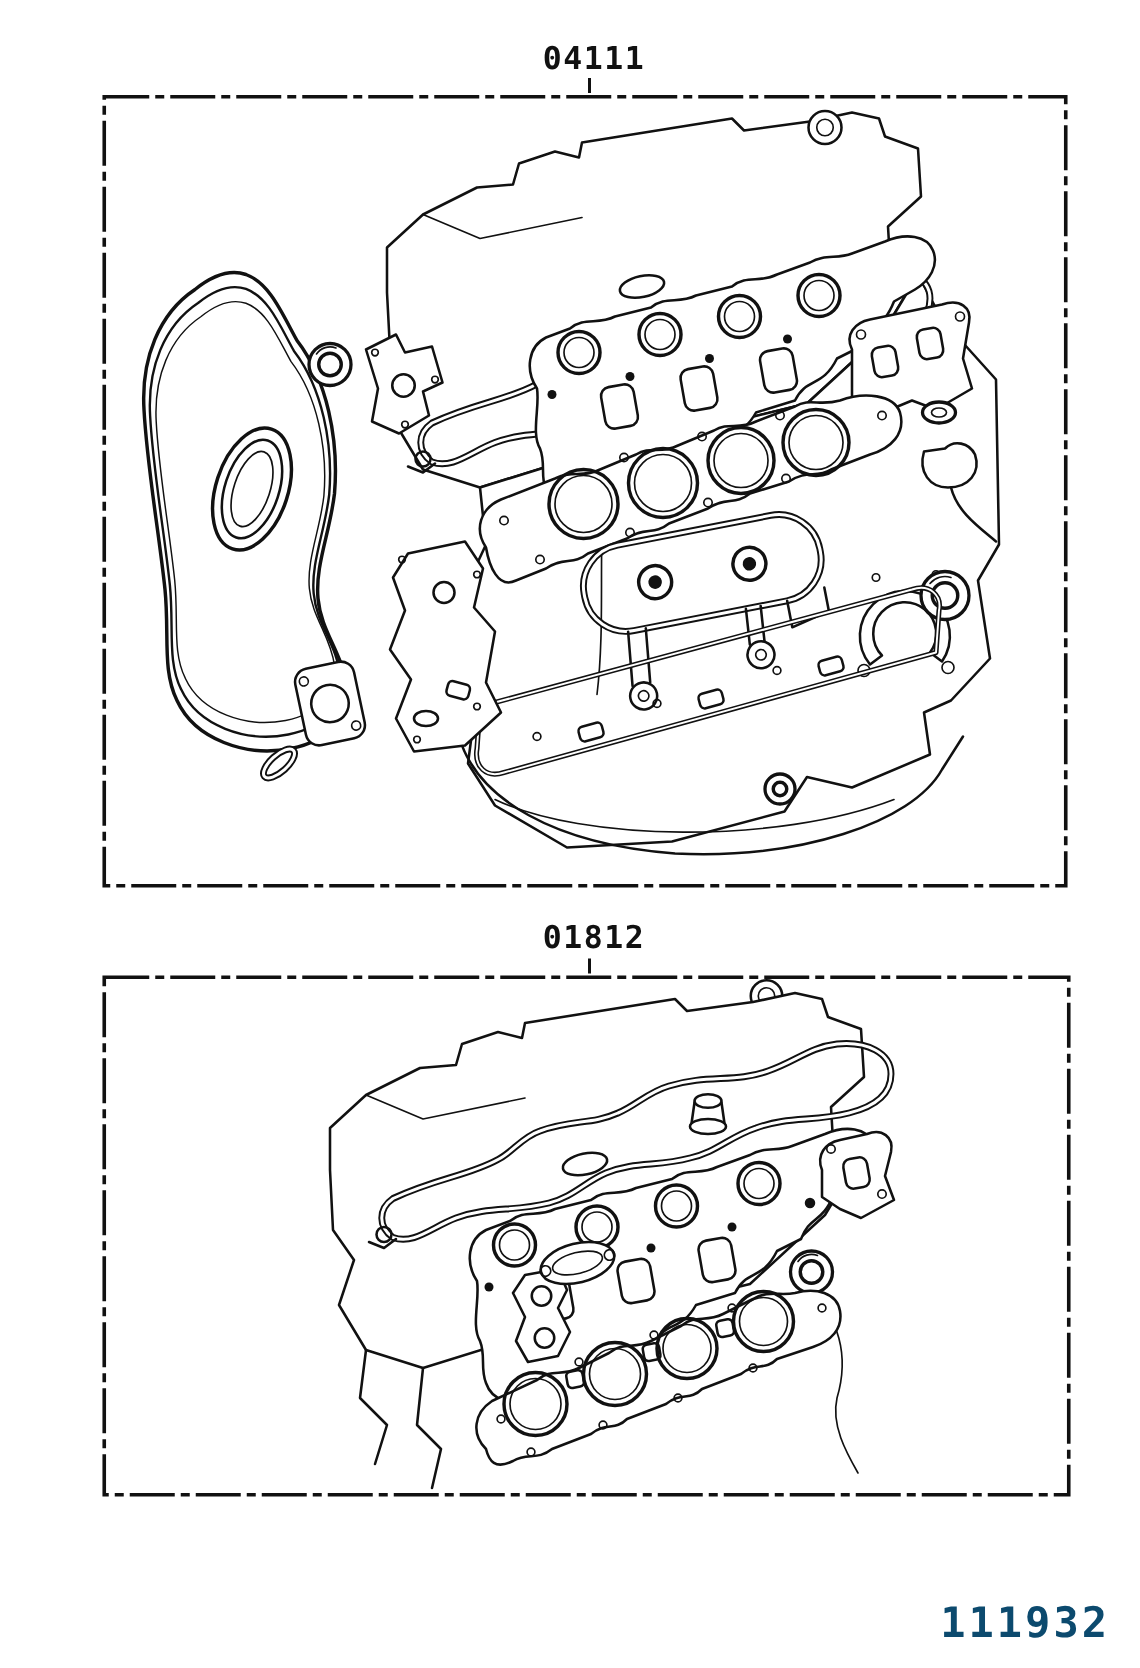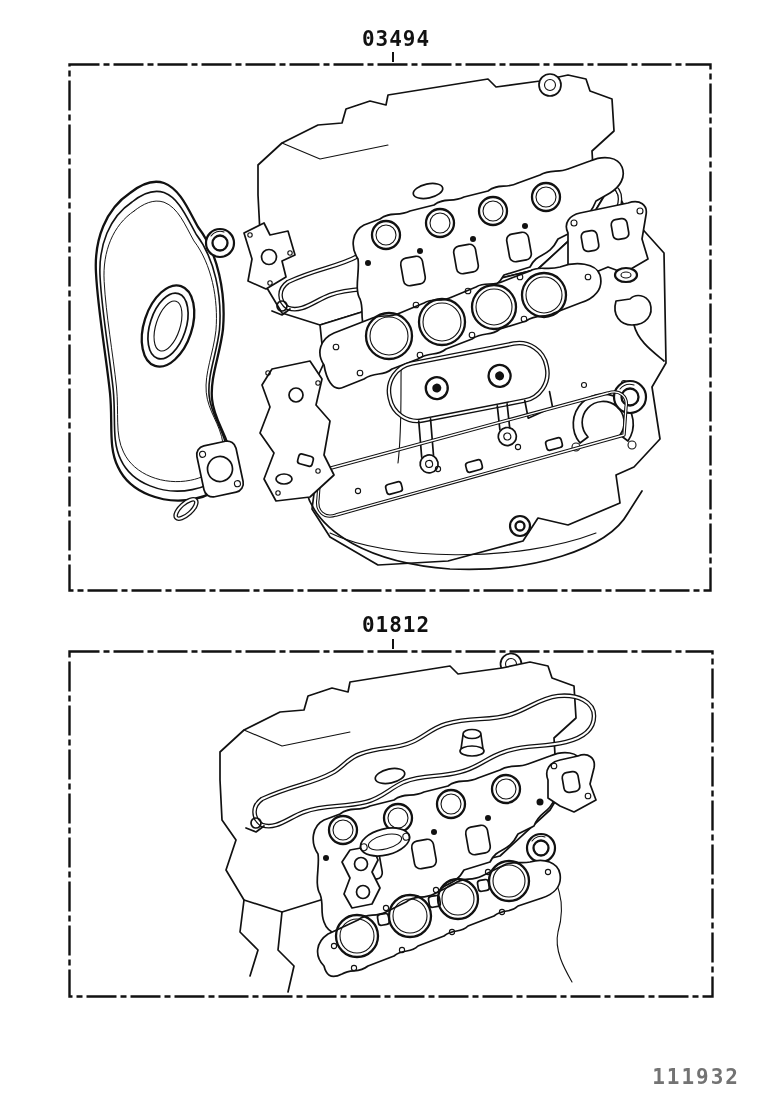--- a/index.html
+++ b/index.html
@@ -9,41 +9,41 @@
     overflow:hidden;
   }
   .kit-label{
     position:absolute;width:200px;text-align:center;
     font-size:21px;font-weight:700;letter-spacing:1px;color:#111;
   }
   .tick{position:absolute;width:2px;height:10px;background:#111;}
   .kit-box{position:absolute;}
   .kit-box svg{display:block;}
   .doc-number{
-    position:absolute;font-size:21px;font-weight:700;letter-spacing:2px;color:#737373;
+    position:absolute;font-size:28px;font-weight:700;letter-spacing:2px;color:#0c4a6e;
   }
   
   .ln{fill:none;stroke:#111;stroke-width:1.7;stroke-linejoin:round;stroke-linecap:round;}
   .ln2{fill:none;stroke:#111;stroke-width:2.3;stroke-linejoin:round;stroke-linecap:round;}
   .thin{fill:none;stroke:#111;stroke-width:1.1;stroke-linejoin:round;stroke-linecap:round;}
   .fw{fill:#ffffff;stroke:#111;stroke-width:1.7;stroke-linejoin:round;}
   .fw2{fill:#ffffff;stroke:#111;stroke-width:2.2;stroke-linejoin:round;}
   .w4{fill:none;stroke:#111;stroke-width:4.6;stroke-linejoin:round;stroke-linecap:round;}
   .wh2{fill:none;stroke:#ffffff;stroke-width:2;stroke-linejoin:round;stroke-linecap:round;}
   .w3b{fill:none;stroke:#111;stroke-width:3.4;stroke-linejoin:round;stroke-linecap:round;}
   .wh1{fill:none;stroke:#ffffff;stroke-width:1.3;stroke-linejoin:round;stroke-linecap:round;}
   .dot{fill:#111;stroke:none;}
   .border-rect{fill:none;stroke:#111;stroke-width:2.4;stroke-dasharray:30 4 6 4;}
 </style>
 </head>
 <body>
 
 <div class="stage">
 
-  <div class="kit-label" style="left:296px;top:27px;">03494</div>
+  <div class="kit-label" style="left:296px;top:27px;">04111</div>
   <div class="tick" style="left:392px;top:52px;"></div>
 
   <div class="kit-box" style="left:68px;top:63px;width:644px;height:529px;">
     <svg width="644" height="529" viewBox="0 0 644 529">
       <rect class="border-rect" x="1.5" y="1.5" width="641" height="526"></rect>
 
       <g>
         <path class="fw" d="M 190,132 L 190,102 L 214,80 L 250,62 L 274,60 L 278,46 L 302,38 L 318,42 L 320,32 L 420,16 L 428,24 L 472,18 L 500,12 L 518,16 L 522,28 L 544,36 L 546,68 L 524,88 L 526,122 L 544,120 L 520,160 L 470,206 L 380,228 L 310,244 L 252,262 L 214,250 L 196,220 L 206,190 L 192,170 Z"></path>
         <ellipse class="ln" cx="360" cy="128" rx="15" ry="7" transform="rotate(-12 360 128)"></ellipse>
         <path class="thin" d="M 214,80 L 252,96 L 320,82"></path>

